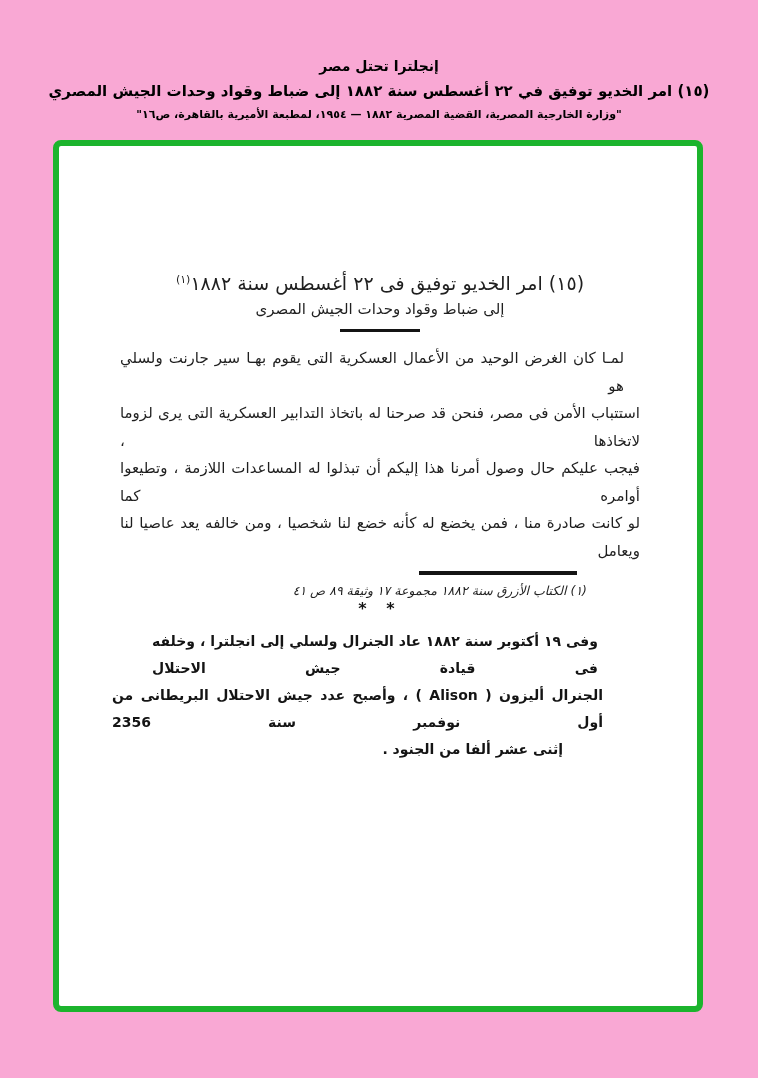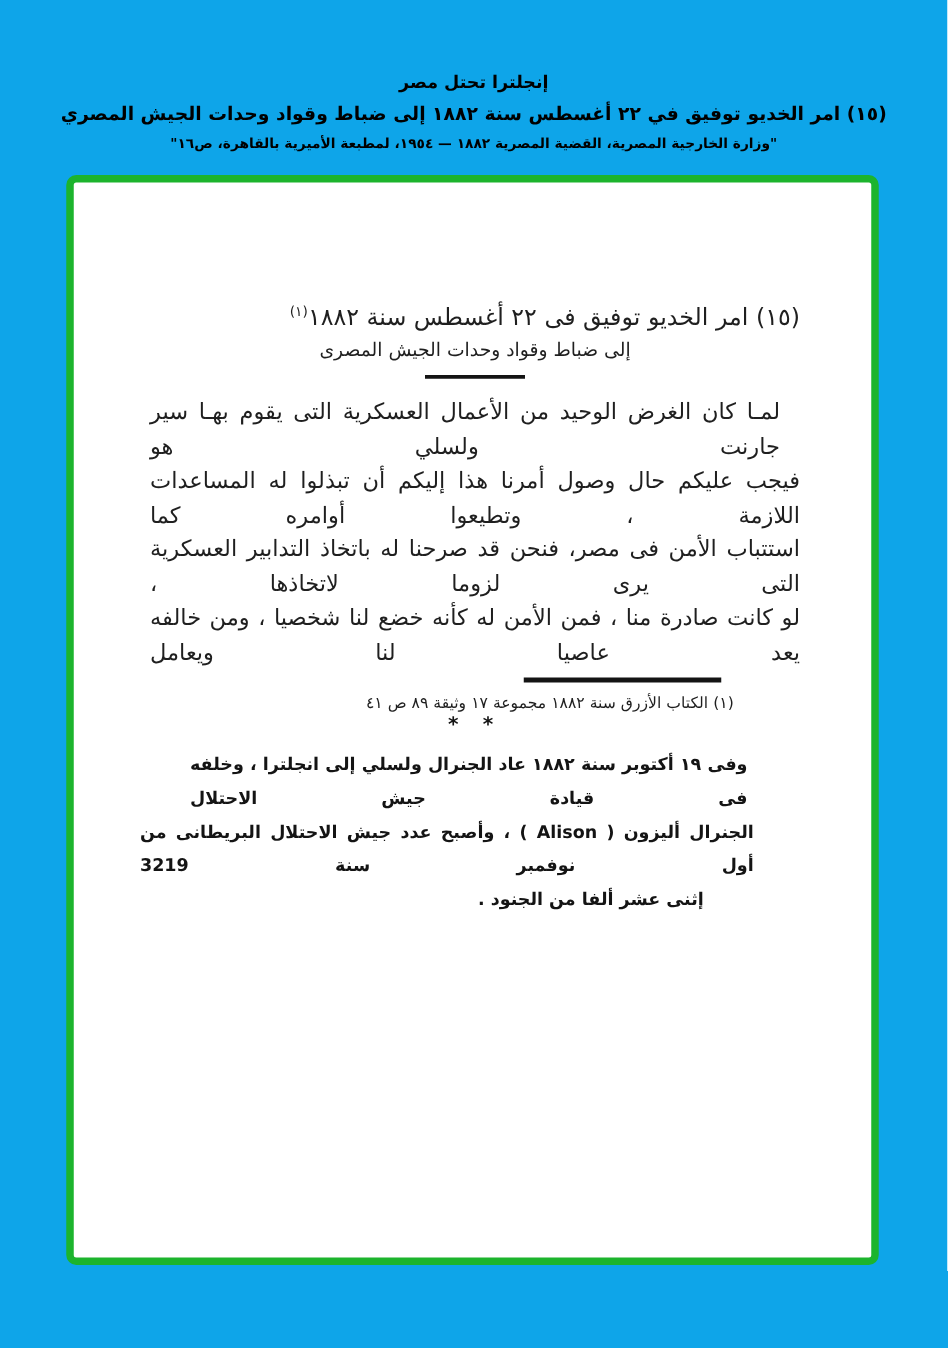--- a/index.html
+++ b/index.html
@@ -1,20 +1,20 @@
 <!DOCTYPE html>
 <html lang="ar"><head>
 <meta charset="utf-8">
 <style>
   html, body { margin: 0; padding: 0; background: #ffffff; }
   .page {
     position: relative;
     width: 758px;
     height: 1078px;
-    background: #0ea5e9;
+    background: #f9a8d4;
     font-family: "DejaVu Sans", sans-serif;
     overflow: hidden;
   }
   
   .header {
     position: absolute;
     top: 56px;
     left: 0;
     width: 758px;
     direction: rtl;
@@ -38,39 +38,40 @@
     border-radius: 8px;
     background: #ffffff;
   }
   
   .scan {
     direction: rtl;
     color: #1f1f1f;
     margin: 0 57px 0 61px; 
   }
   .scan-title {
-    margin-top: 90px;
+    margin-top: 120px;
+    text-align: center;
     font-size: 19px;
     line-height: 27px;
     white-space: nowrap;
   }
   .fn-marker { font-size: 11px; }
   .scan-subtitle {
     margin-top: 1px;
     text-align: center;
     font-size: 15px;
     line-height: 22px;
   }
   .title-rule {
     width: 80px;
     height: 3px;
     background: #141414;
     margin: 9px auto 0 auto;
   }
-  .body { margin-top: 13px; font-size: 18px; }
+  .body { margin-top: 13px; font-size: 15px; }
   .bl {
     line-height: 27.5px;
     text-align: justify;
     text-align-last: justify;
     box-sizing: border-box;
   }
   .bl.first { padding-right: 16px; }
   .bl.last  { text-align-last: right; padding-right: 27px; }
 
   .fn-rule {
@@ -80,20 +81,21 @@
     margin-top: 6px;
     margin-right: 63px;
   }
   .fn {
     margin-top: 6px;
     font-size: 12.5px;
     line-height: 19px;
     text-align: right;
     padding-right: 53px;
     box-sizing: border-box;
+    font-style: italic;
   }
   .stars {
     margin-top: 1px;
     text-align: center;
     font-size: 16px;
     line-height: 15px;
     font-weight: bold;
     letter-spacing: 7px;
     color: #141414;
   }
@@ -129,33 +131,33 @@
     <div class="scan">
 
       <div class="scan-title"><span>(١٥) امر الخديو توفيق فى ٢٢ أغسطس سنة ١٨٨٢</span><sup class="fn-marker">(١)</sup></div>
 
       <div class="scan-subtitle">إلى ضباط وقواد وحدات الجيش المصرى</div>
 
       <div class="title-rule"></div>
 
       <div class="body">
         <div class="bl first">لمـا كان الغرض الوحيد من الأعمال العسكرية التى يقوم بهـا سير جارنت ولسلي هو</div>
+        <div class="bl">استتباب الأمن فى مصر، فنحن قد صرحنا له باتخاذ التدابير العسكرية التى يرى لزوما لاتخاذها ،</div>
         <div class="bl">فيجب عليكم حال وصول أمرنا هذا إليكم أن تبذلوا له المساعدات اللازمة ، وتطيعوا أوامره كما</div>
-        <div class="bl">استتباب الأمن فى مصر، فنحن قد صرحنا له باتخاذ التدابير العسكرية التى يرى لزوما لاتخاذها ،</div>
-        <div class="bl">لو كانت صادرة منا ، فمن الأمن له كأنه خضع لنا شخصيا ، ومن خالفه يعد عاصيا لنا ويعامل</div>
+        <div class="bl">لو كانت صادرة منا ، فمن يخضع له كأنه خضع لنا شخصيا ، ومن خالفه يعد عاصيا لنا ويعامل</div>
       </div>
 
       <div class="fn-rule"></div>
 
       <div class="fn">(١) الكتاب الأزرق سنة ١٨٨٢ مجموعة ١٧ وثيقة ٨٩ ص ٤١</div>
 
       <div class="stars">* *</div>
 
       <div class="commentary">
         <div class="cl first">وفى ١٩ أكتوبر سنة ١٨٨٢ عاد الجنرال ولسلي إلى انجلترا ، وخلفه فى قيادة جيش الاحتلال</div>
-        <div class="cl">الجنرال أليزون ( Alison ) ، وأصبح عدد جيش الاحتلال البريطانى من أول نوفمبر سنة 3219</div>
+        <div class="cl">الجنرال أليزون ( Alison ) ، وأصبح عدد جيش الاحتلال البريطانى من أول نوفمبر سنة 2356</div>
         <div class="cl last">إثنى عشر ألفا من الجنود .</div>
       </div>
 
     </div>
   </div>
 
 </div>
 
 </body></html>

